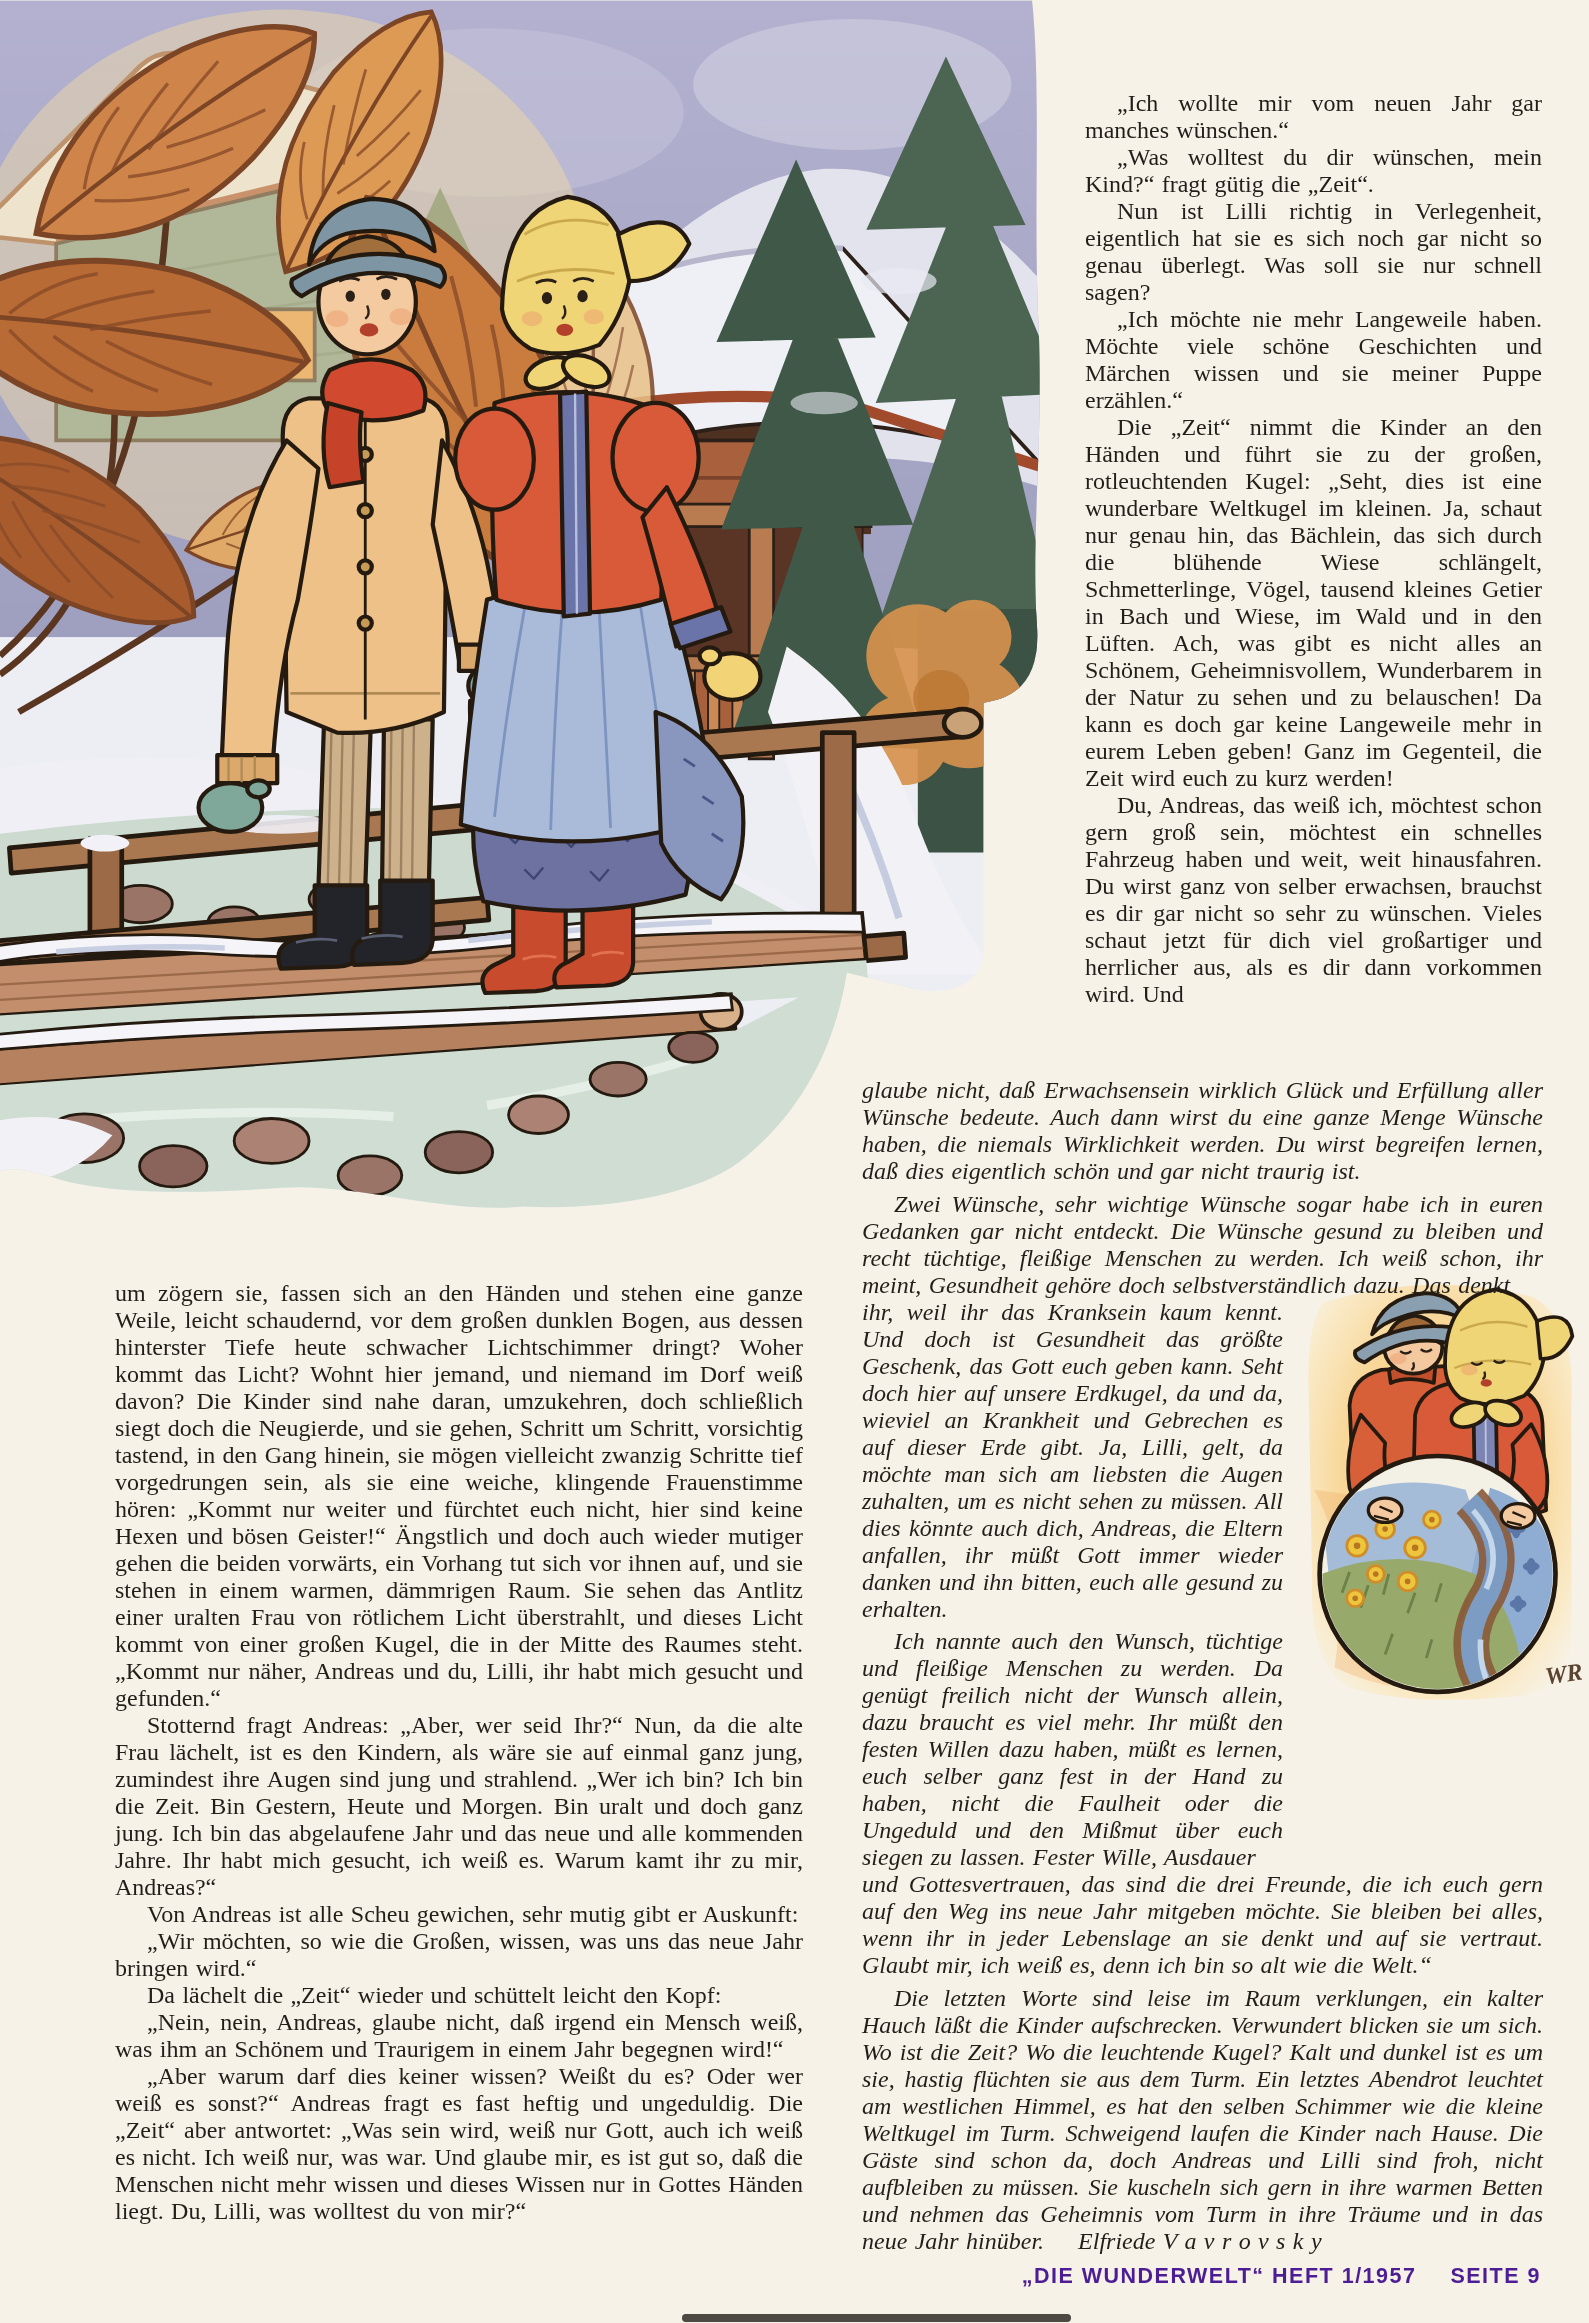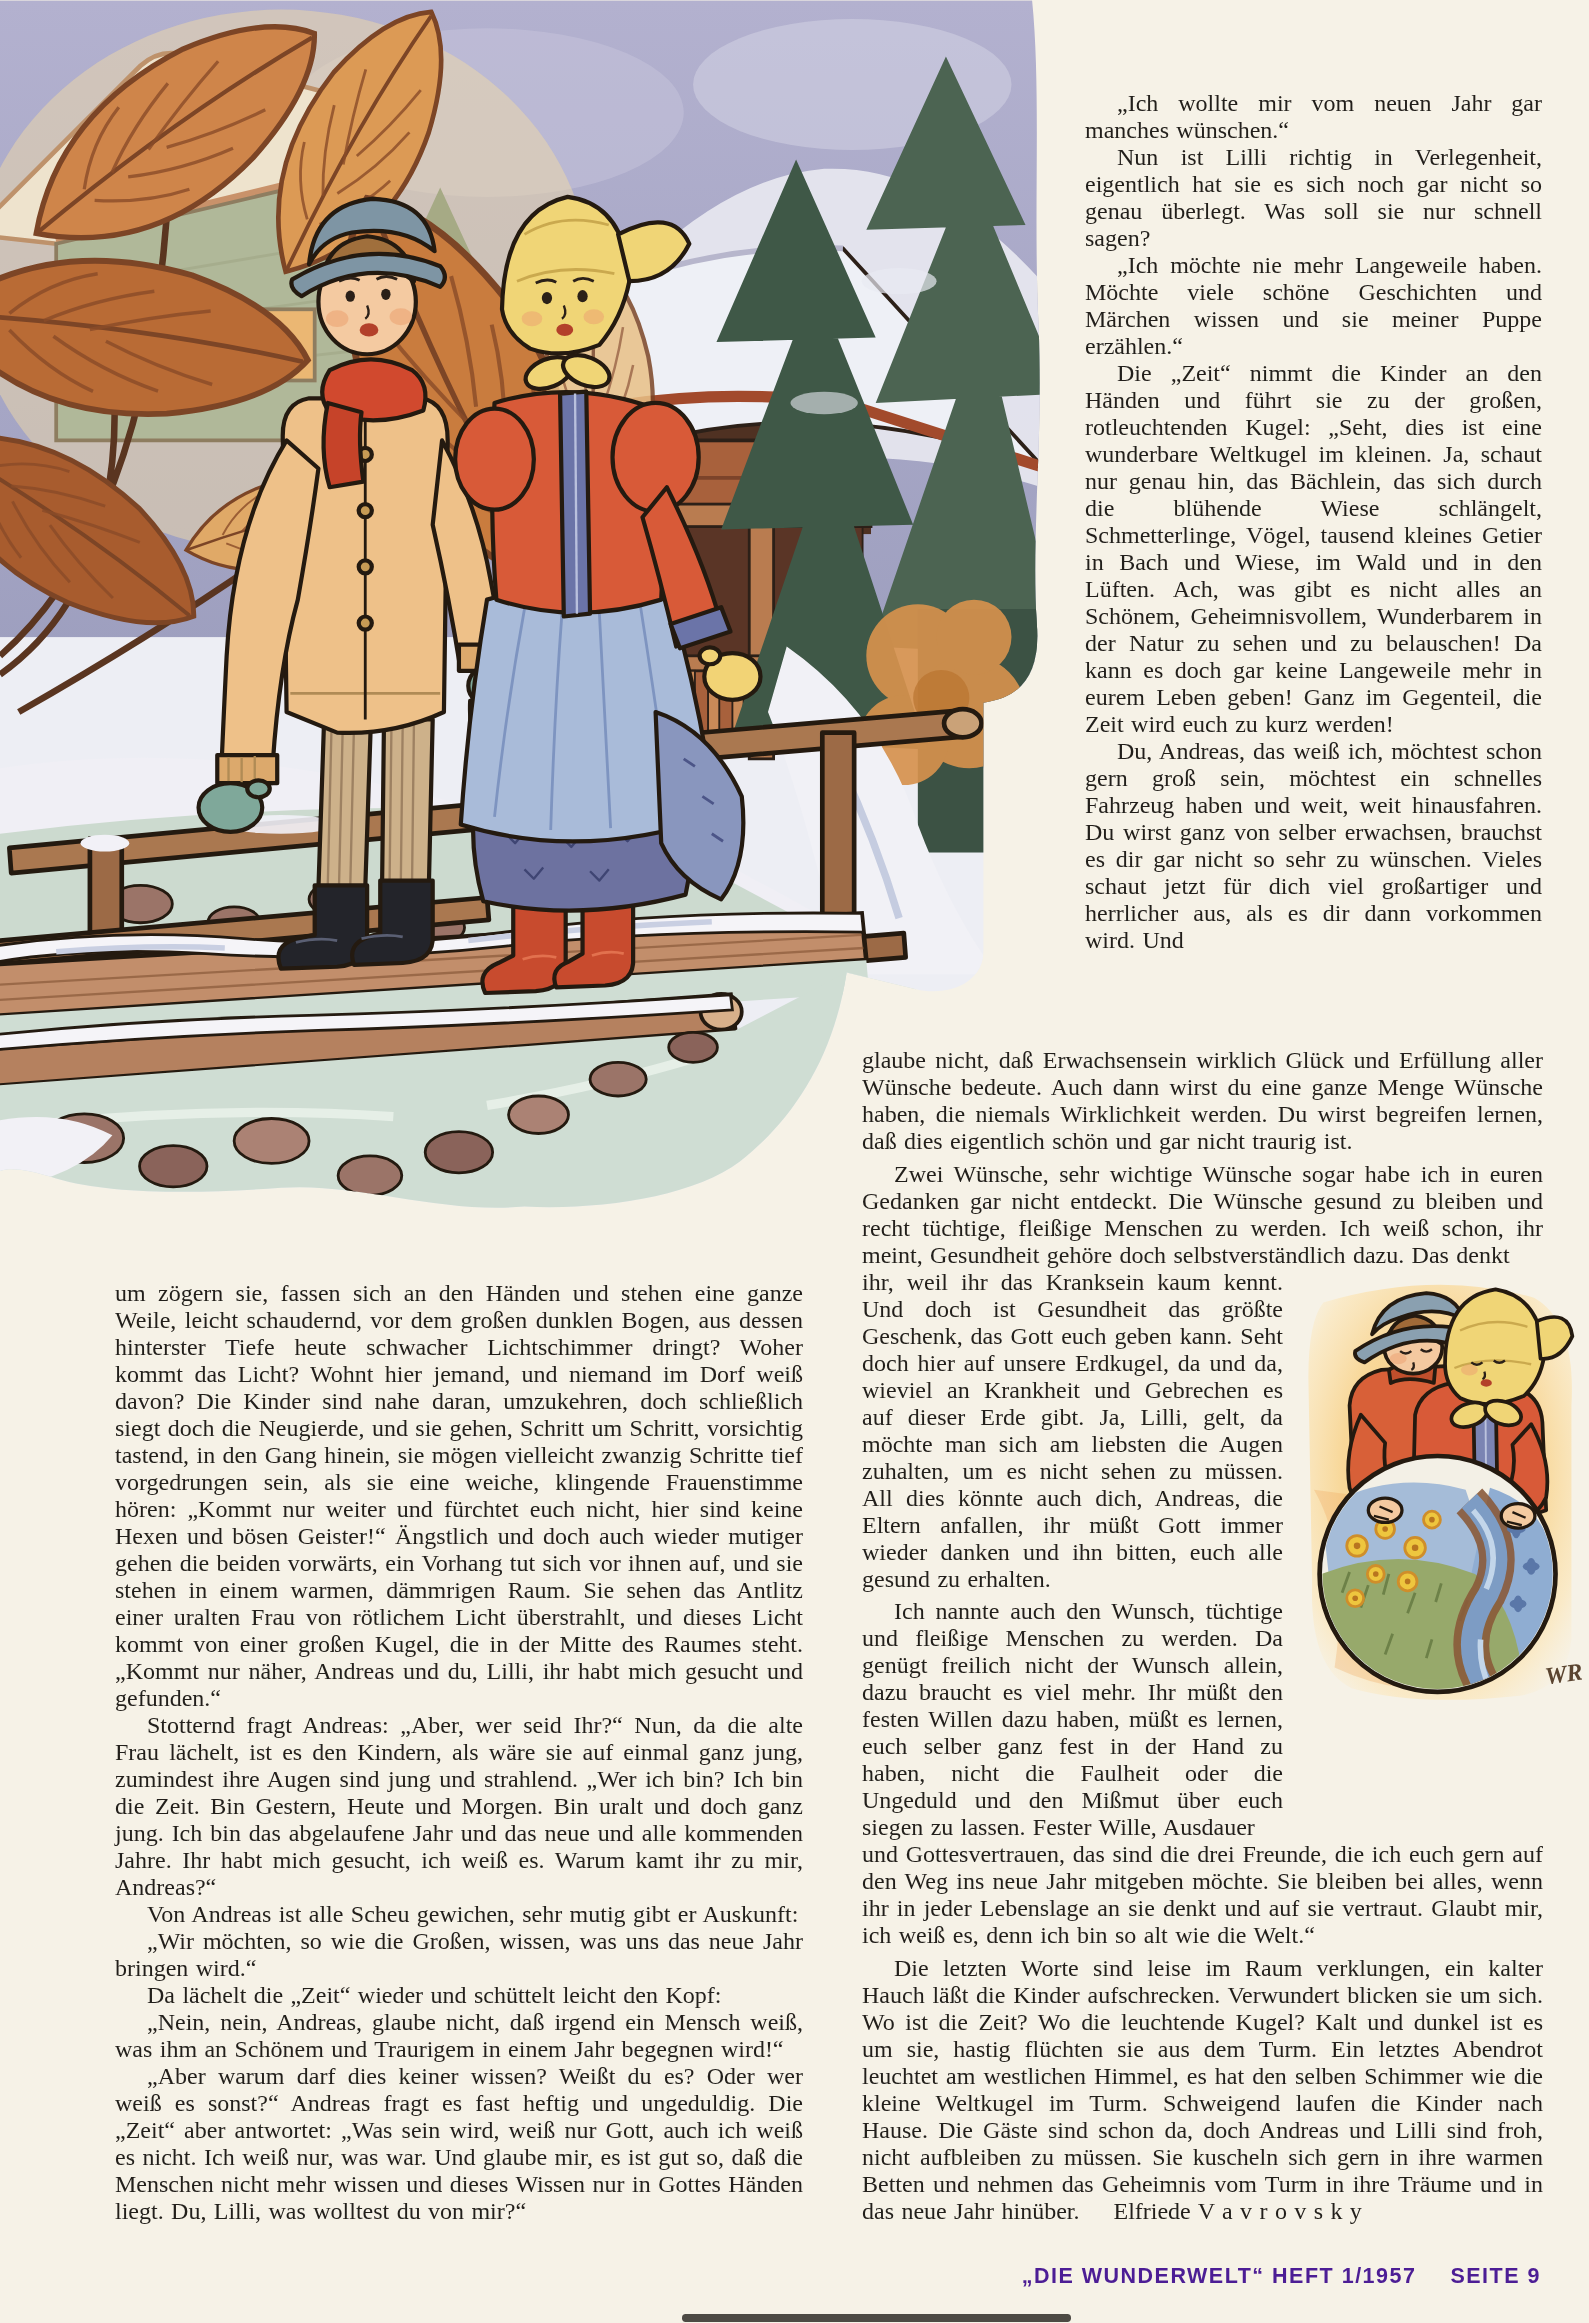--- a/index.html
+++ b/index.html
@@ -8,21 +8,21 @@
     background:#f6f2e7;
     font-family:"Liberation Serif", serif;
     color:#221f1b;
   }
   .col{position:absolute;text-align:justify;font-size:24px;line-height:27px;word-spacing:1.4px;}
   .col p{margin:0;padding:0;text-indent:0;}
   .col p.ind{text-indent:32px;}
   .col p.gap{margin-top:5.6px;}
   #left-col{left:70px;top:1280px;width:688px;margin-left:45px;}
   #right-top{left:1085px;top:90px;width:457px;}
-  #right-bottom{left:862px;top:1047px;width:681px;}
+  #right-bottom{left:862px;top:1077px;width:681px;font-style:italic;}
   .narrow-block{margin-right:260px;}
   .author{margin-left:34px;white-space:nowrap;}
   #footer{
     position:absolute;top:2264px;right:48px;display:flex;gap:34px;
     font-family:"Liberation Sans", sans-serif;font-weight:bold;
     font-size:21.5px;letter-spacing:1.5px;color:#4c1d95;
   }
   #bridge-illu{position:absolute;left:0;top:0;width:1063px;height:1218px;}
   #globe-illu{position:absolute;left:1295px;top:1265px;width:287px;height:440px;}
   #scan-strip{
@@ -356,20 +356,21 @@
   <p class="ind">Stotternd fragt Andreas: „Aber, wer seid Ihr?“ Nun, da die alte Frau lächelt, ist es den Kindern, als wäre sie auf einmal ganz jung, zumindest ihre Augen sind jung und strahlend. „Wer ich bin? Ich bin die Zeit. Bin Gestern, Heute und Morgen. Bin uralt und doch ganz jung. Ich bin das abgelaufene Jahr und das neue und alle kommenden Jahre. Ihr habt mich gesucht, ich weiß es. Warum kamt ihr zu mir, Andreas?“</p>
   <p class="ind">Von Andreas ist alle Scheu gewichen, sehr mutig gibt er Auskunft:</p>
   <p class="ind">„Wir möchten, so wie die Großen, wissen, was uns das neue Jahr bringen wird.“</p>
   <p class="ind">Da lächelt die „Zeit“ wieder und schüttelt leicht den Kopf:</p>
   <p class="ind">„Nein, nein, Andreas, glaube nicht, daß irgend ein Mensch weiß, was ihm an Schönem und Traurigem in einem Jahr begegnen wird!“</p>
   <p class="ind">„Aber warum darf dies keiner wissen? Weißt du es? Oder wer weiß es sonst?“ Andreas fragt es fast heftig und ungeduldig. Die „Zeit“ aber antwortet: „Was sein wird, weiß nur Gott, auch ich weiß es nicht. Ich weiß nur, was war. Und glaube mir, es ist gut so, daß die Menschen nicht mehr wissen und dieses Wissen nur in Gottes Händen liegt. Du, Lilli, was wolltest du von mir?“</p>
 </div>
 
 <div id="right-top" class="col">
   <p class="ind">„Ich wollte mir vom neuen Jahr gar manches wünschen.“</p>
+  <p class="ind">„Was wolltest du dir wünschen, mein Kind?“ fragt gütig die „Zeit“.</p>
   <p class="ind">Nun ist Lilli richtig in Verlegenheit, eigentlich hat sie es sich noch gar nicht so genau überlegt. Was soll sie nur schnell sagen?</p>
   <p class="ind">„Ich möchte nie mehr Langeweile haben. Möchte viele schöne Geschichten und Märchen wissen und sie meiner Puppe erzählen.“</p>
   <p class="ind">Die „Zeit“ nimmt die Kinder an den Händen und führt sie zu der großen, rotleuchtenden Kugel: „Seht, dies ist eine wunderbare Weltkugel im kleinen. Ja, schaut nur genau hin, das Bächlein, das sich durch die blühende Wiese schlängelt, Schmetterlinge, Vögel, tausend kleines Getier in Bach und Wiese, im Wald und in den Lüften. Ach, was gibt es nicht alles an Schönem, Geheimnisvollem, Wunderbarem in der Natur zu sehen und zu belauschen! Da kann es doch gar keine Langeweile mehr in eurem Leben geben! Ganz im Gegenteil, die Zeit wird euch zu kurz werden!</p>
   <p class="ind">Du, Andreas, das weiß ich, möchtest schon gern groß sein, möchtest ein schnelles Fahrzeug haben und weit, weit hinausfahren. Du wirst ganz von selber erwachsen, brauchst es dir gar nicht so sehr zu wünschen. Vieles schaut jetzt für dich viel großartiger und herrlicher aus, als es dir dann vorkommen wird. Und</p>
 </div>
 
 <div id="right-bottom" class="col">
   <p>glaube nicht, daß Erwachsensein wirklich Glück und Erfüllung aller Wünsche bedeute. Auch dann wirst du eine ganze Menge Wünsche haben, die niemals Wirklichkeit werden. Du wirst begreifen lernen, daß dies eigentlich schön und gar nicht traurig ist.</p>
   <p class="ind gap">Zwei Wünsche, sehr wichtige Wünsche sogar habe ich in euren Gedanken gar nicht entdeckt. Die Wünsche gesund zu bleiben und recht tüchtige, fleißige Menschen zu werden. Ich weiß schon, ihr meint, Gesundheit gehöre doch selbstverständlich dazu. Das denkt</p>
   <div class="narrow-block">

